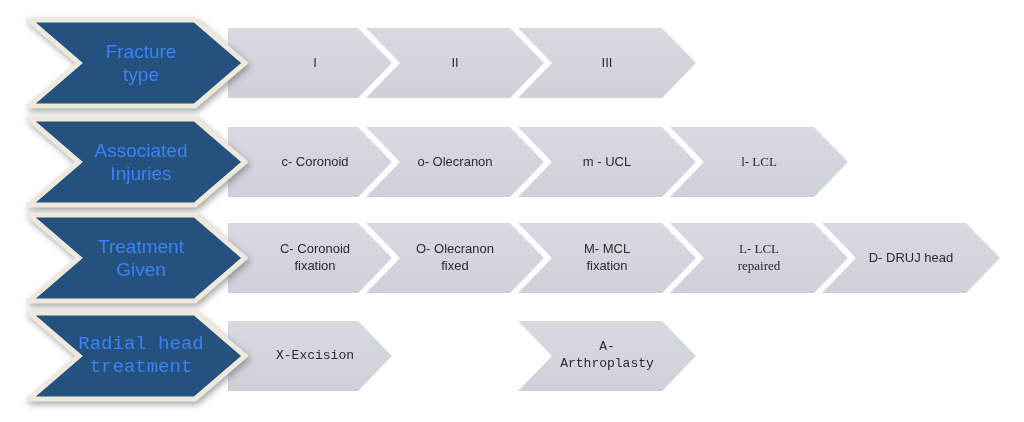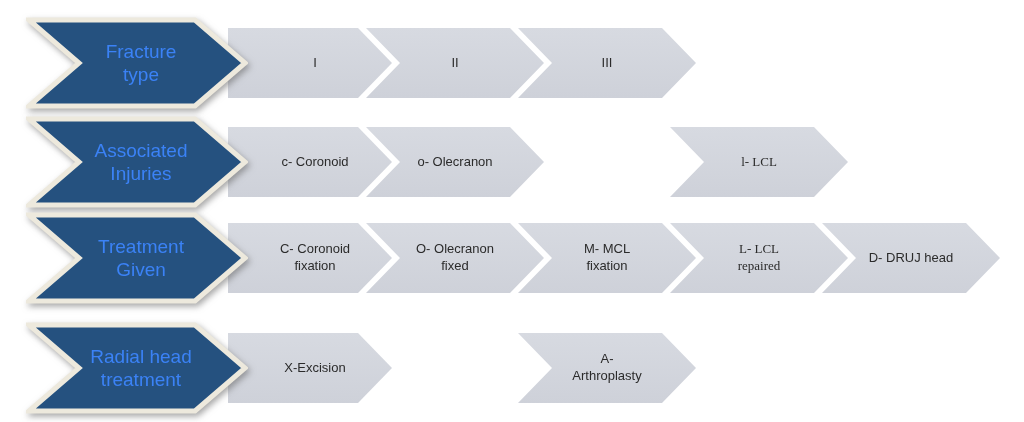--- a/index.html
+++ b/index.html
@@ -88,21 +88,21 @@
     text-align: center;
     font-size: 19px;
     line-height: 1.22;
     color: #3b82f6;
     white-space: pre-line;
   }
   
   .r0 { top: 17px; }
   .r1 { top: 116px; }
   .r2 { top: 212px; }
-  .r3 { top: 322px; }
+  .r3 { top: 310px; font-family: Liberation Mono, monospace; }
 </style>
 </head>
 <body>
 
 <div class="canvas">
 
   <div class="row r0">
     <div class="band">
       <div class="seg seg-first p0">
         <div class="seg-label">I</div>
@@ -124,20 +124,23 @@
   </div>
 
   <div class="row r1">
     <div class="band">
       <div class="seg seg-first p0">
         <div class="seg-label">c- Coronoid</div>
       </div>
       <div class="seg seg-mid p1">
         <div class="seg-label">o- Olecranon</div>
       </div>
+      <div class="seg seg-mid p2">
+        <div class="seg-label">m - UCL</div>
+      </div>
       <div class="seg seg-mid p3">
         <div class="seg-label">l- LCL</div>
       </div>
     </div>
     <div class="harrow">
       <svg width="222" height="92" viewBox="0 0 222 92">
         <polygon points="3,3 169,3 219,46 169,89 3,89 53,46" fill="#25517F" stroke="#EDE9DD" stroke-width="5" stroke-linejoin="miter"></polygon>
       </svg>
       <div class="harrow-label">Associated
 Injuries</div>

